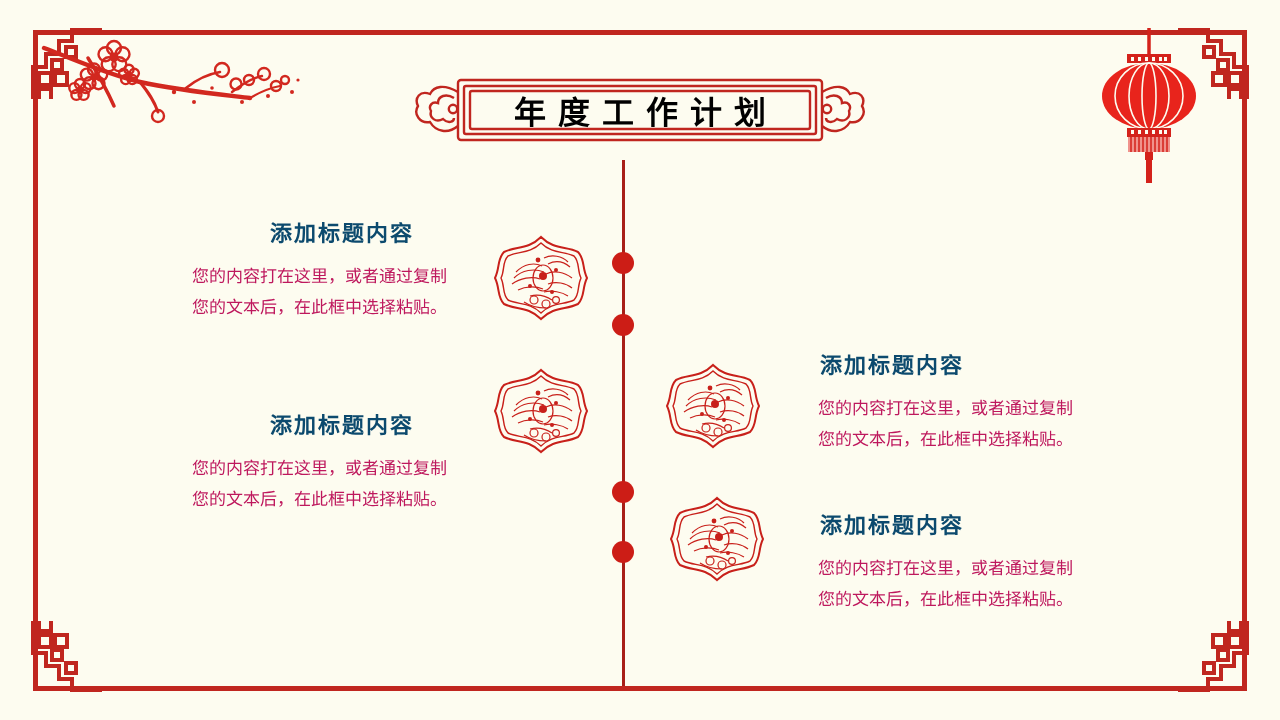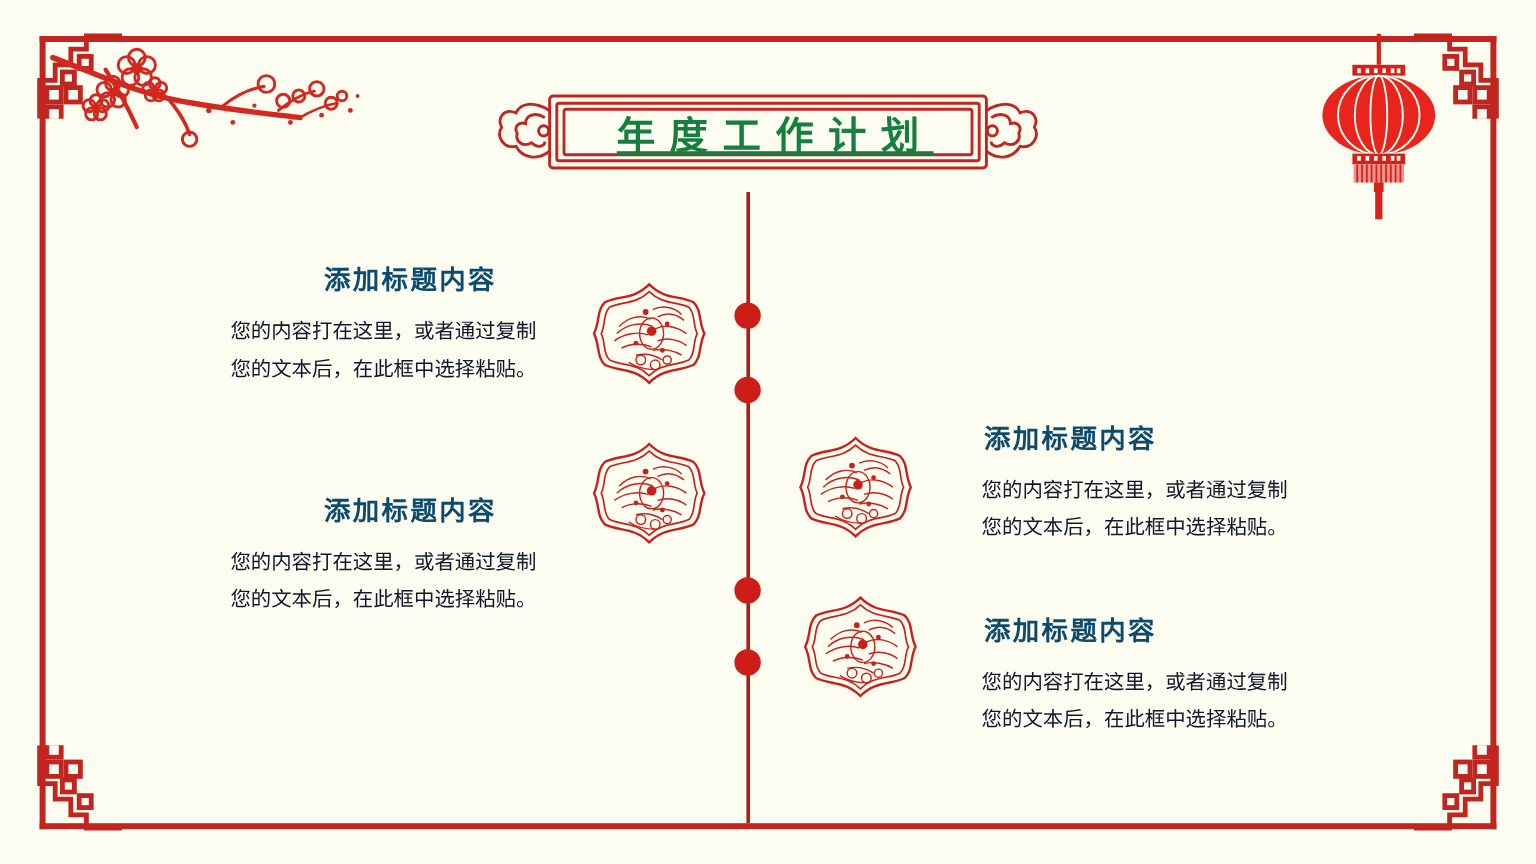--- a/index.html
+++ b/index.html
@@ -32,43 +32,42 @@
   .plum{position:absolute;left:36px;top:30px;width:270px;height:100px;}
 
   
   .lantern{position:absolute;left:1094px;top:28px;width:110px;height:155px;}
 
   
   .banner{position:absolute;left:414px;top:72px;width:452px;height:76px;}
   .banner-title{
     position:absolute;left:414px;top:72px;width:452px;height:76px;
     display:flex;align-items:center;justify-content:center;
-    color:#15803d;font-size:32px;font-weight:bold;
+    color:#000000;font-size:32px;font-weight:bold;
     letter-spacing:12px;text-indent:12px;
     font-family:"Liberation Serif","DejaVu Serif",serif;
     white-space:nowrap;
-    text-decoration:underline;
   }
 
   
   .spine{position:absolute;left:622px;top:160px;width:3px;height:526px;background:#a81f18;}
   .dot{position:absolute;width:22px;height:22px;border-radius:50%;background:#cc1d16;}
 
   
   .medallion{position:absolute;width:110px;height:88px;}
 
   
   .tblock{position:absolute;}
   .tblock .head{
     color:#0c4a6e;font-size:22px;font-weight:bold;
     font-family:"Liberation Serif","DejaVu Serif",serif;
     letter-spacing:2px;margin:0 0 14px 0;white-space:nowrap;
   }
   .tblock .body{
-    color:#0f172a;font-size:17px;line-height:31px;
+    color:#be185d;font-size:17px;line-height:31px;
     margin:0;white-space:nowrap;
   }
   .tblock.right .head{margin-left:2px;}
   .tblock.leftA{left:192px;top:215px;width:300px;}
   .tblock.leftA .head{text-align:center;}
   .tblock.leftB{left:192px;top:407px;width:300px;}
   .tblock.leftB .head{text-align:center;}
   .tblock.rightA{left:818px;top:347px;width:330px;}
   .tblock.rightB{left:818px;top:507px;width:330px;}
 </style>

